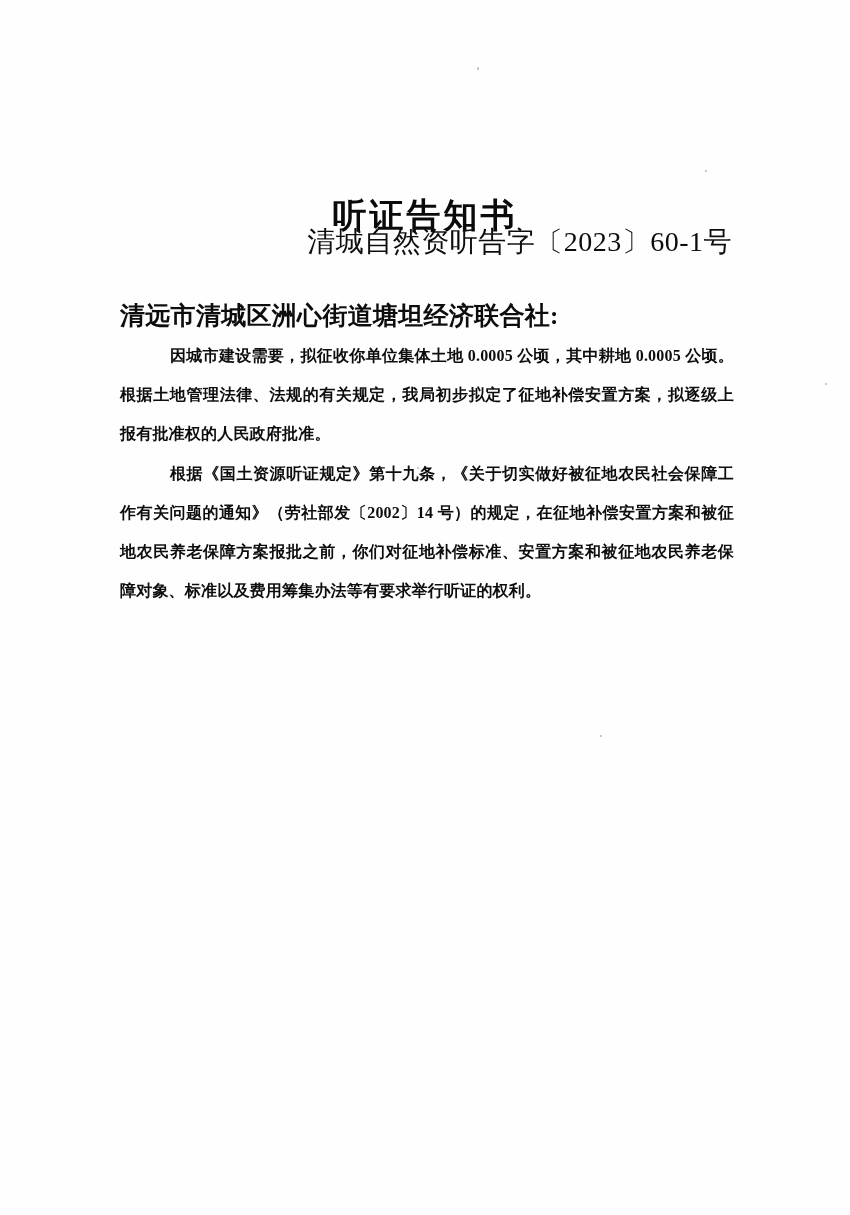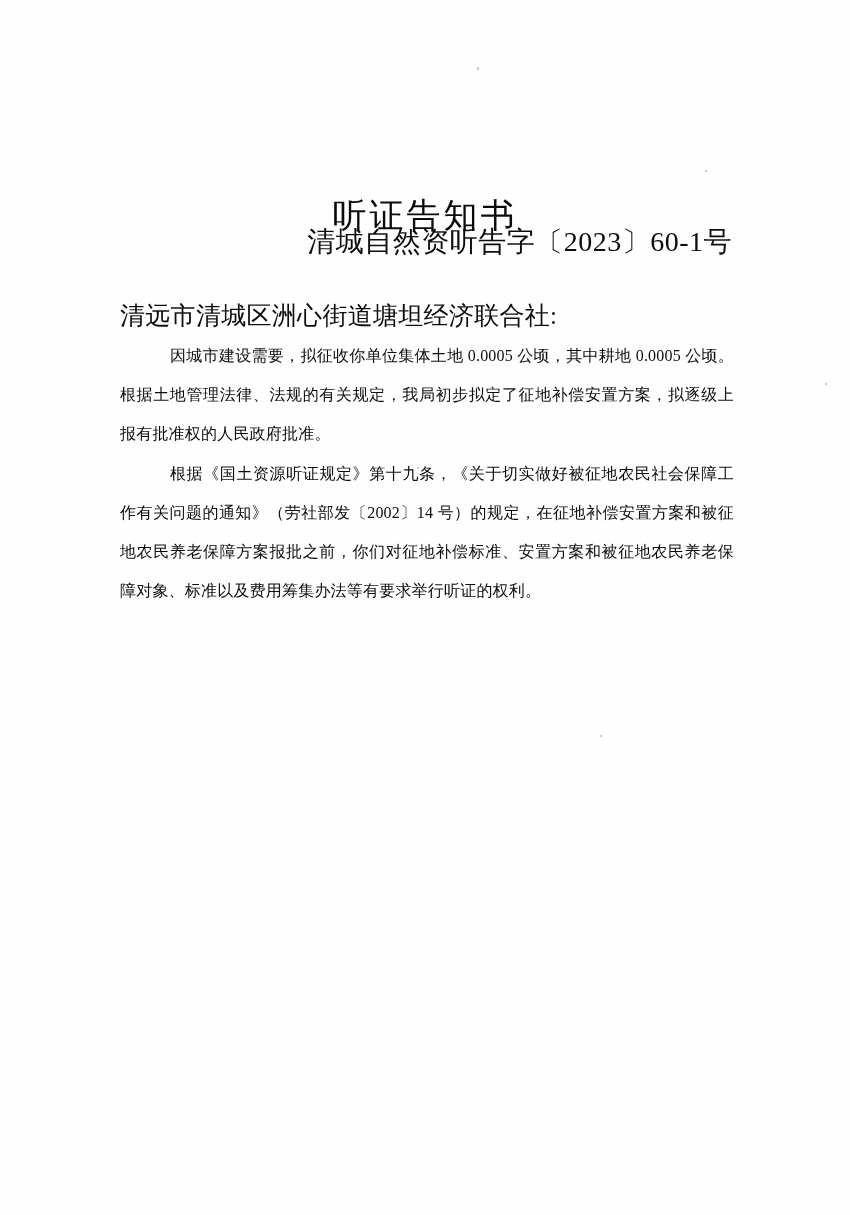--- a/index.html
+++ b/index.html
@@ -32,21 +32,21 @@
   }
 
   .doc-title {
     position: absolute;
     top: 172px;
     left: 0;
     width: 850px;
     text-align: center;
     font-size: 34px;
     line-height: 40px;
-    font-weight: normal;
+    font-weight: bold;
     letter-spacing: 3px;
     font-family: "Liberation Sans", "DejaVu Sans", sans-serif;
     color: #0a0a0a;
   }
 
   .doc-number {
     position: absolute;
     top: 225px;
     left: 120px;
     width: 612px;
@@ -55,20 +55,21 @@
     font-size: 28px;
     line-height: 34px;
     letter-spacing: 0.5px;
   }
 
   .body-block {
     position: absolute;
     top: 296px;
     left: 120px;
     width: 614px;
+    font-weight: bold;
   }
 
   .addressee {
     font-size: 25px;
     line-height: 39px;
     letter-spacing: 0.3px;
     margin: 0 0 1px 0;
   }
 
   .para {

